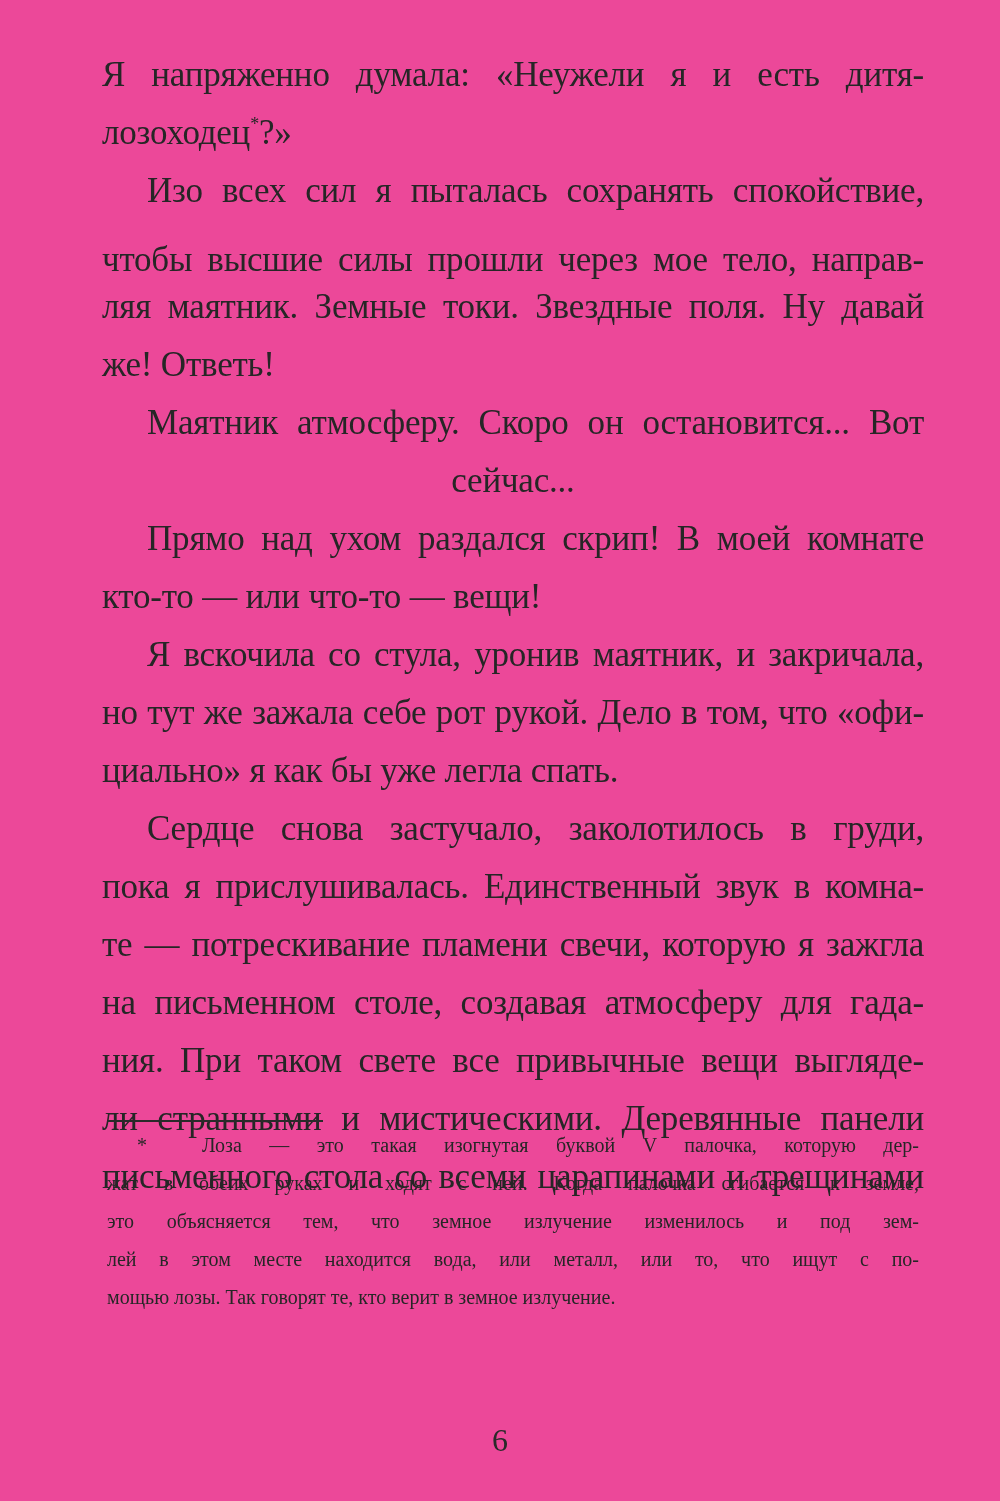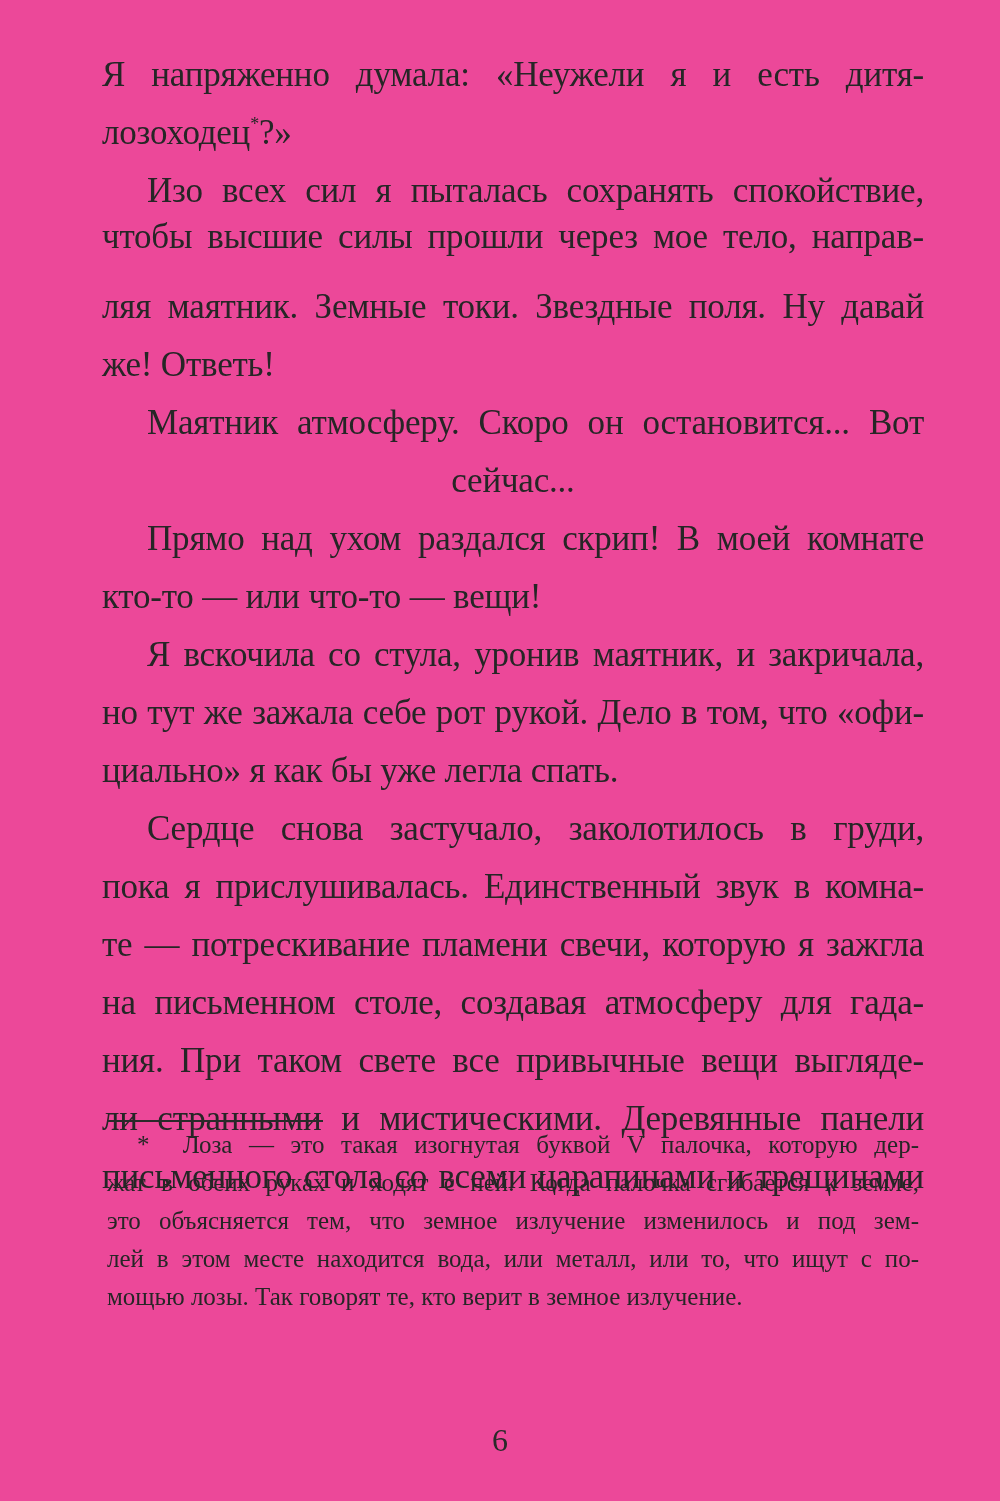--- a/index.html
+++ b/index.html
@@ -61,21 +61,21 @@
       position: absolute;
       left: 107px;
       top: 1126px;
       width: 812px;
     }
     .fn-line {
       position: absolute;
       left: 0;
       width: 812px;
       height: 38px;
-      font-size: 25px;
+      font-size: 20px;
       line-height: 38px;
       white-space: nowrap;
     }
     .fn-line.just {
       text-align: justify;
       text-align-last: justify;
     }
     .page-number {
       position: absolute;
       left: 0;
@@ -89,21 +89,21 @@
   </style>
 </head>
 <body>
 
 <div class="page">
 
   <div class="text-block">
     <div class="line just" style="top: 0px; white-space: nowrap;">Я напряженно думала: «Неужели я и есть дитя-</div>
     <div class="line" style="top: 58px; white-space: nowrap;"><span>лозоходец</span><sup class="fn-mark">*</sup><span>?»</span></div>
     <div class="line just indent" style="top: 116px; white-space: nowrap;">Изо всех сил я пыталась сохранять спокойствие,</div>
-    <div class="line just" style="top: 162px; white-space: nowrap;">чтобы высшие силы прошли через мое тело, направ-</div>
+    <div class="line just" style="top: 185px; white-space: nowrap;">чтобы высшие силы прошли через мое тело, направ-</div>
     <div class="line just" style="top: 232px; white-space: nowrap;">ляя маятник. Земные токи. Звездные поля. Ну давай</div>
     <div class="line" style="top: 290px; white-space: nowrap;">же! Ответь!</div>
     <div class="line just indent" style="top: 348px; white-space: nowrap;">Маятник атмосферу. Скоро он остановится... Вот</div>
     <div class="line" style="top: 406px; white-space: nowrap; text-align: center;">сейчас...</div>
     <div class="line just indent" style="top: 464px; white-space: nowrap;">Прямо над ухом раздался скрип! В моей комнате</div>
     <div class="line" style="top: 522px; white-space: nowrap;">кто-то — или что-то — вещи!</div>
     <div class="line just indent" style="top: 580px; white-space: nowrap;">Я вскочила со стула, уронив маятник, и закричала,</div>
     <div class="line just" style="top: 638px; white-space: nowrap;">но тут же зажала себе рот рукой. Дело в том, что «офи-</div>
     <div class="line" style="top: 696px; white-space: nowrap;">циально» я как бы уже легла спать.</div>
     <div class="line just indent" style="top: 754px; white-space: nowrap;">Сердце снова застучало, заколотилось в груди,</div>

